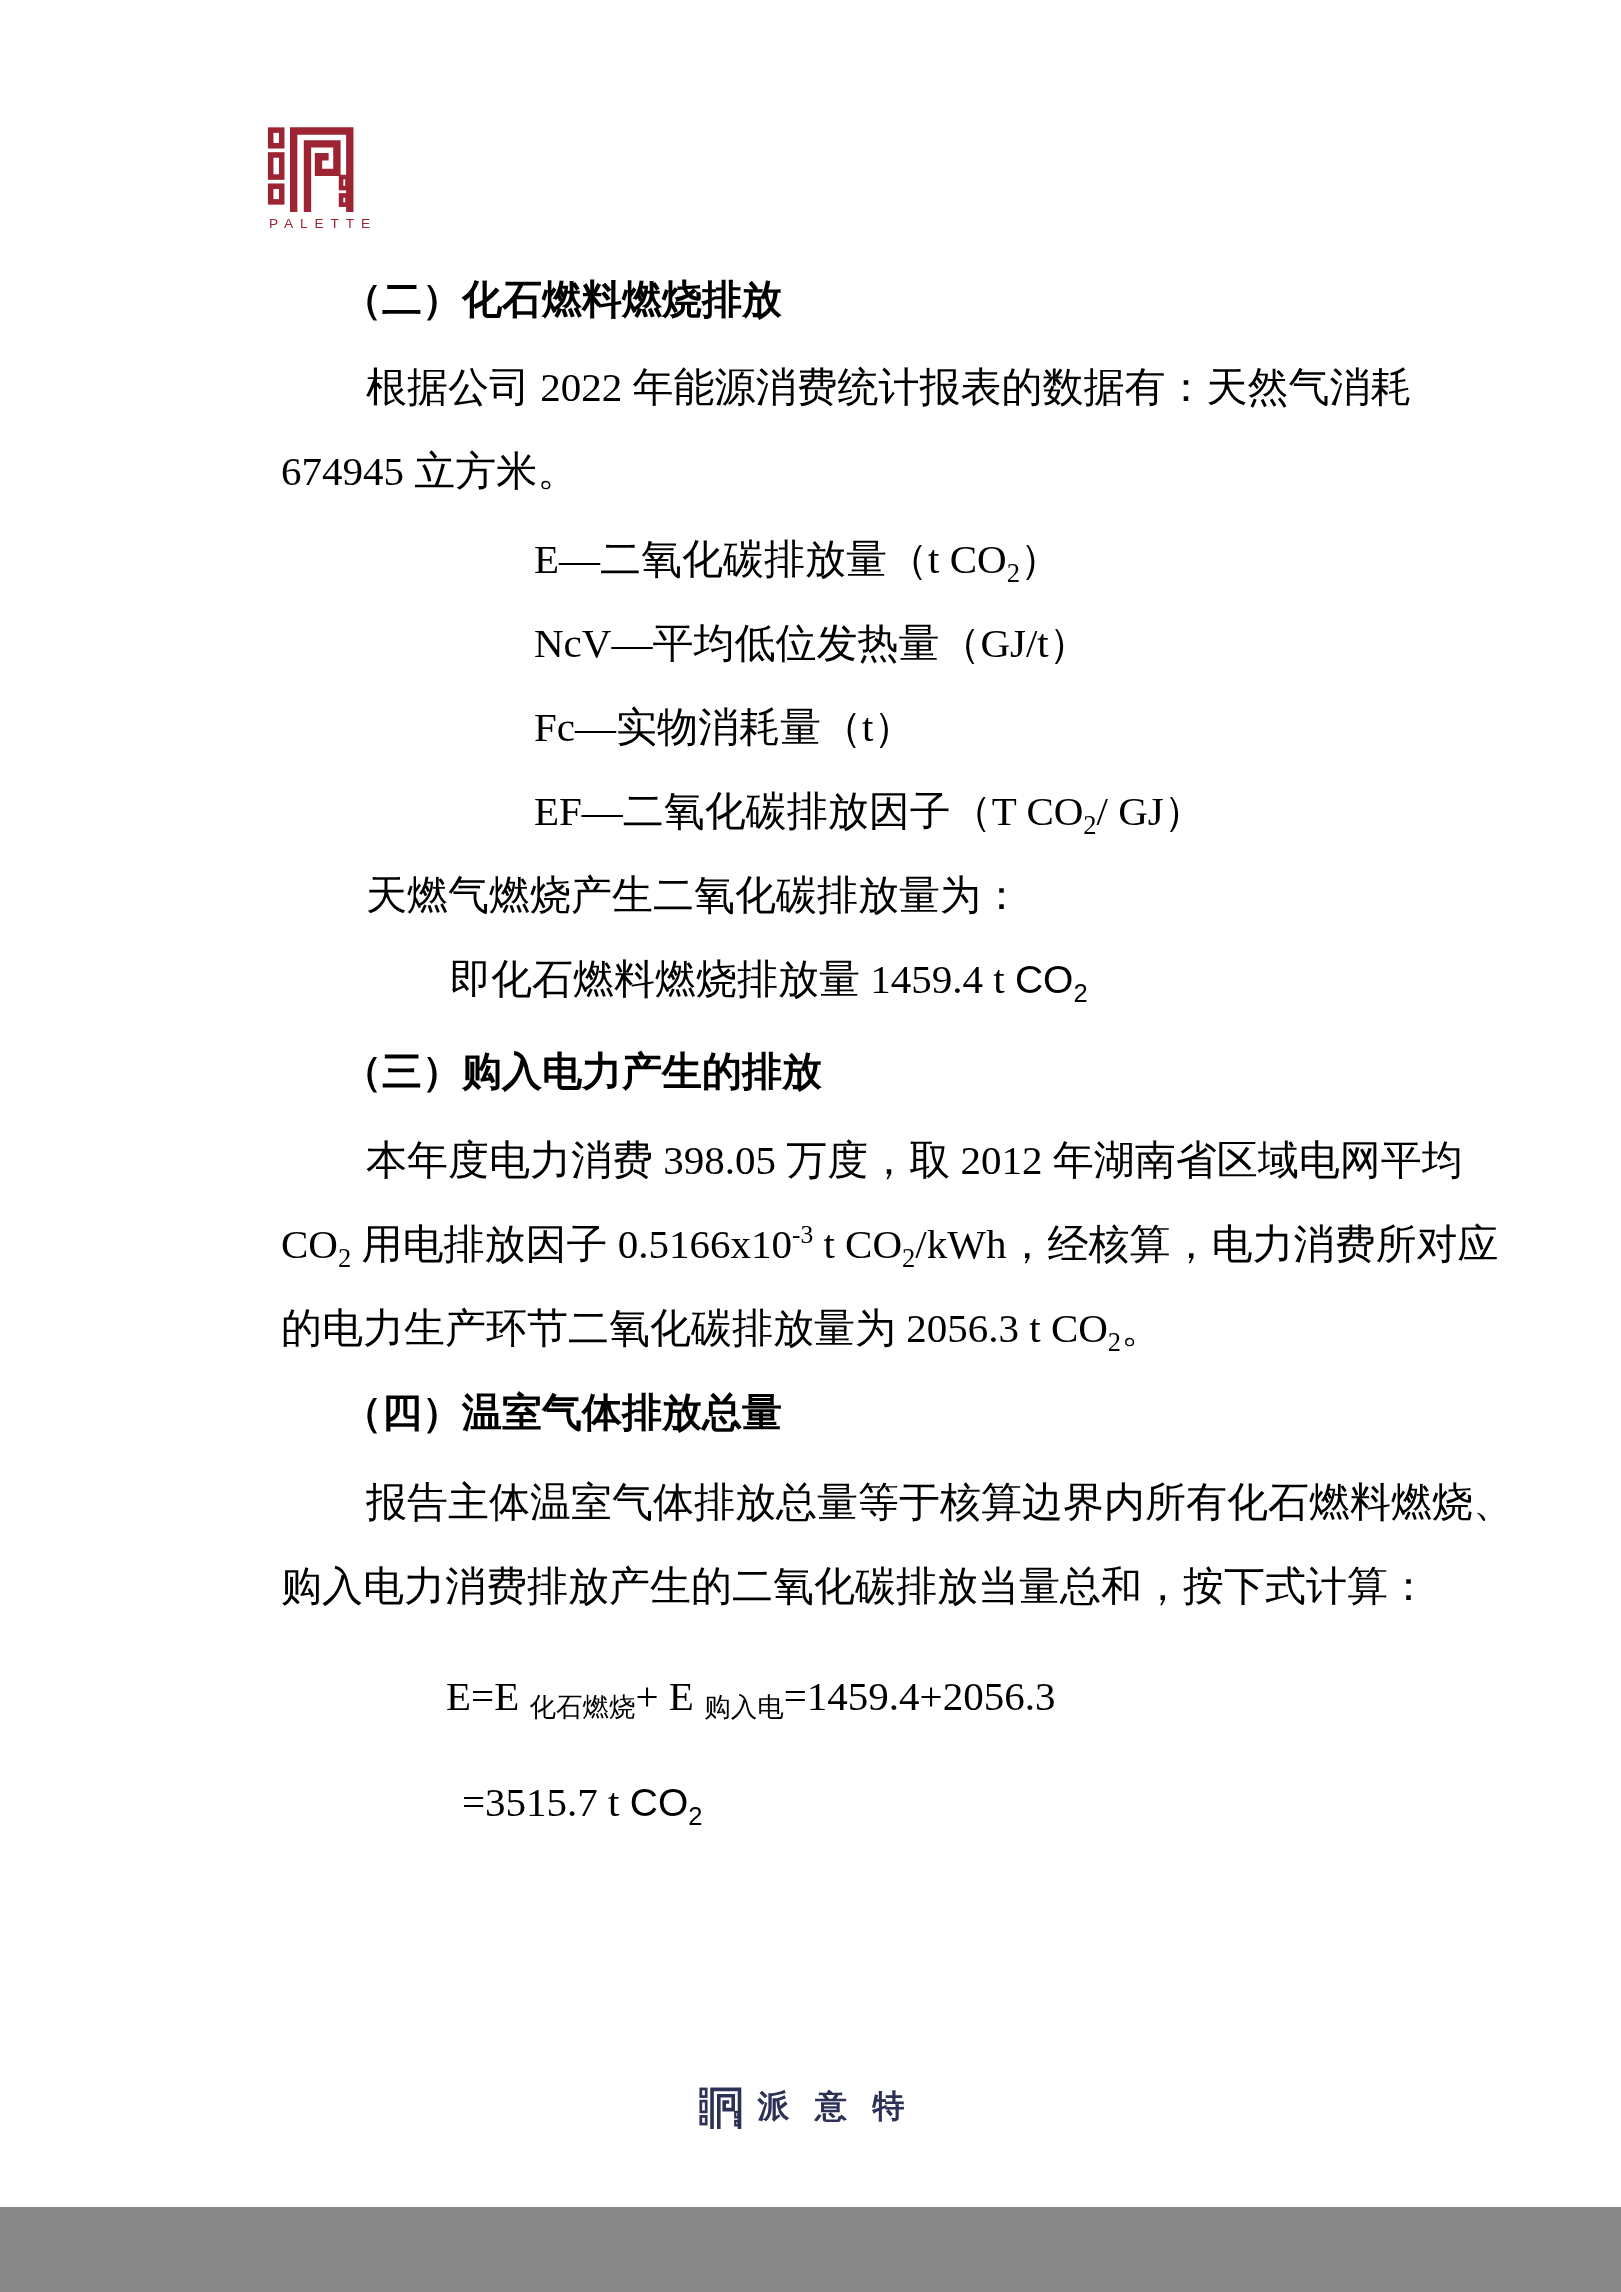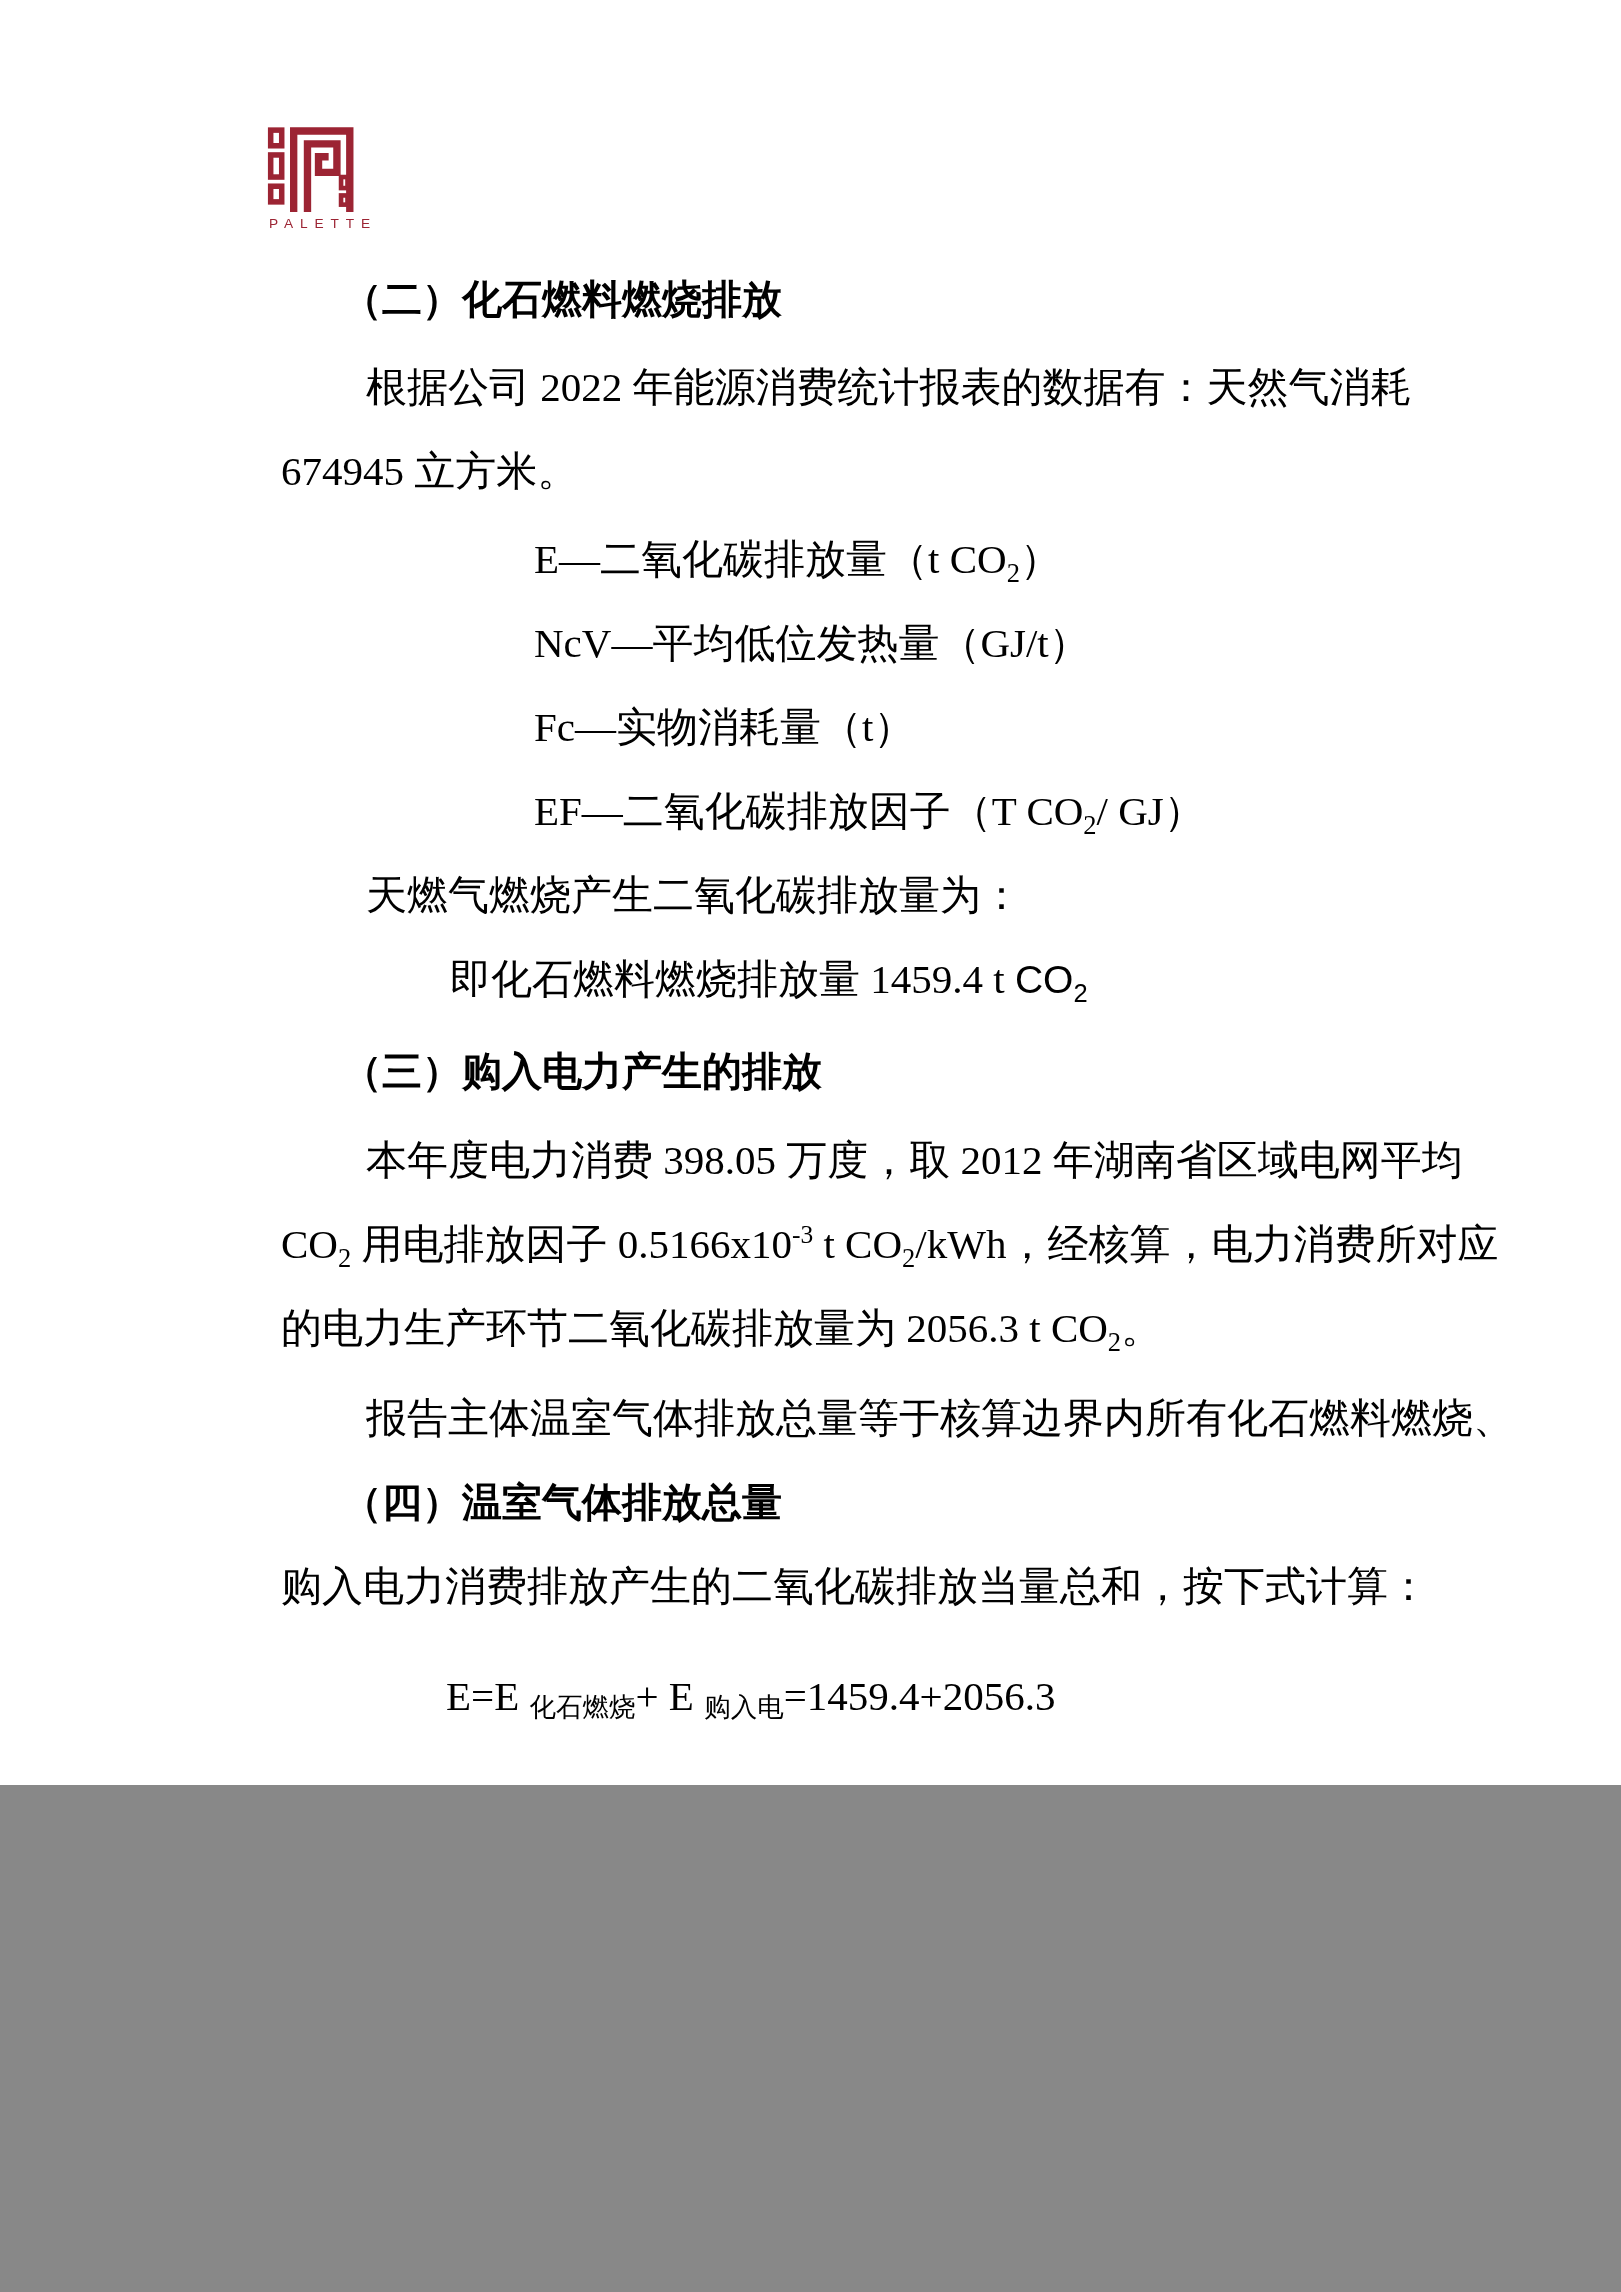--- a/index.html
+++ b/index.html
@@ -1,18 +1,18 @@
 <!DOCTYPE html>
 <html><head>
 <meta charset="utf-8">
 <style>
   html,body{margin:0;padding:0;background:#888;}
   .page{
     position:relative;
-    width:1621px;height:1785px;
+    width:1621px;height:2207px;
     margin:0 auto;
     background:#ffffff;
     box-sizing:border-box;
     padding:0 238px;
     font-family:"Liberation Serif","DejaVu Serif",serif;
     color:#000;
     overflow:hidden;
   }
   
   .logo-block{margin:120px 0 0 29px;width:118px;}
@@ -106,23 +106,23 @@
   <div class="ln res"><span>即化石燃料燃烧排放量 1459.4 t </span><span class="sans">CO</span><sub class="sans">2</sub></div>
 
   <div class="ln hd mt8">（三）购入电力产生的排放</div>
 
   <div class="ln ind fill mt6">本年度电力消费 398.05 万度，取 2012 年湖南省区域电网平均</div>
 
   <div class="ln fill"><span>CO</span><sub>2</sub><span> 用电排放因子 0.5166x10</span><sup>-3</sup><span> t CO</span><sub>2</sub><span>/kWh，经核算，电力消费所对应</span></div>
 
   <div class="ln"><span>的电力生产环节二氧化碳排放量为 2056.3 t CO</span><sub>2</sub><span>。</span></div>
 
+  <div class="ln hd">（四）温室气体排放总量</div>
+
   <div class="ln ind fill mt6">报告主体温室气体排放总量等于核算边界内所有化石燃料燃烧、</div>
-
-  <div class="ln hd">（四）温室气体排放总量</div>
   <div class="ln">购入电力消费排放产生的二氧化碳排放当量总和，按下式计算：</div>
 
   <div class="ln eq1 mt26"><span>E=E </span><span class="smsub">化石燃烧</span><span>+ </span><span>E </span><span class="smsub">购入电</span><span>=1459.4+2056.3</span></div>
 
   <div class="ln eq2 mt23"><span>=3515.7 t </span><span class="sans">CO</span><sub class="sans">2</sub></div>
 
   <div class="footer">
     <svg class="logo-mark" width="45" height="45" viewBox="0 0 100 100">
         <use href="#mark"></use>
       </svg>

